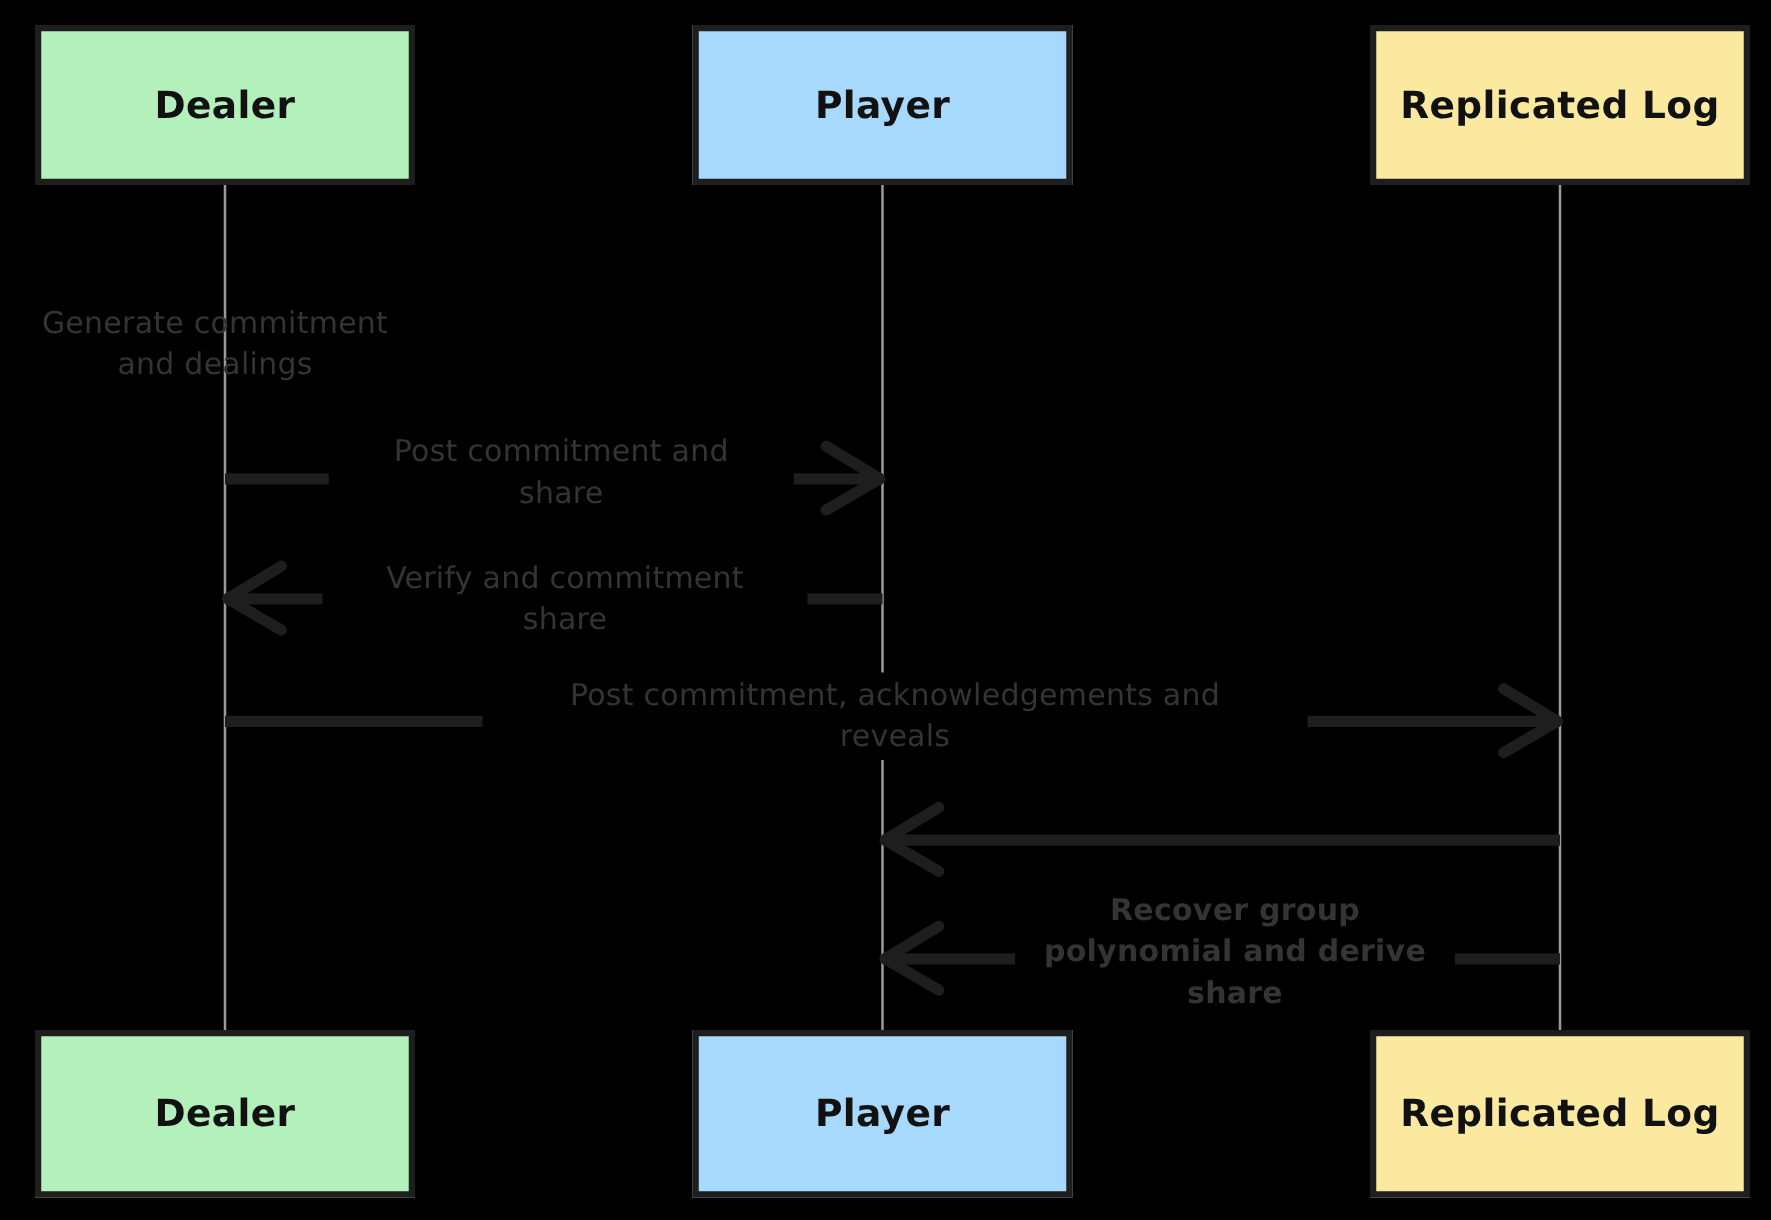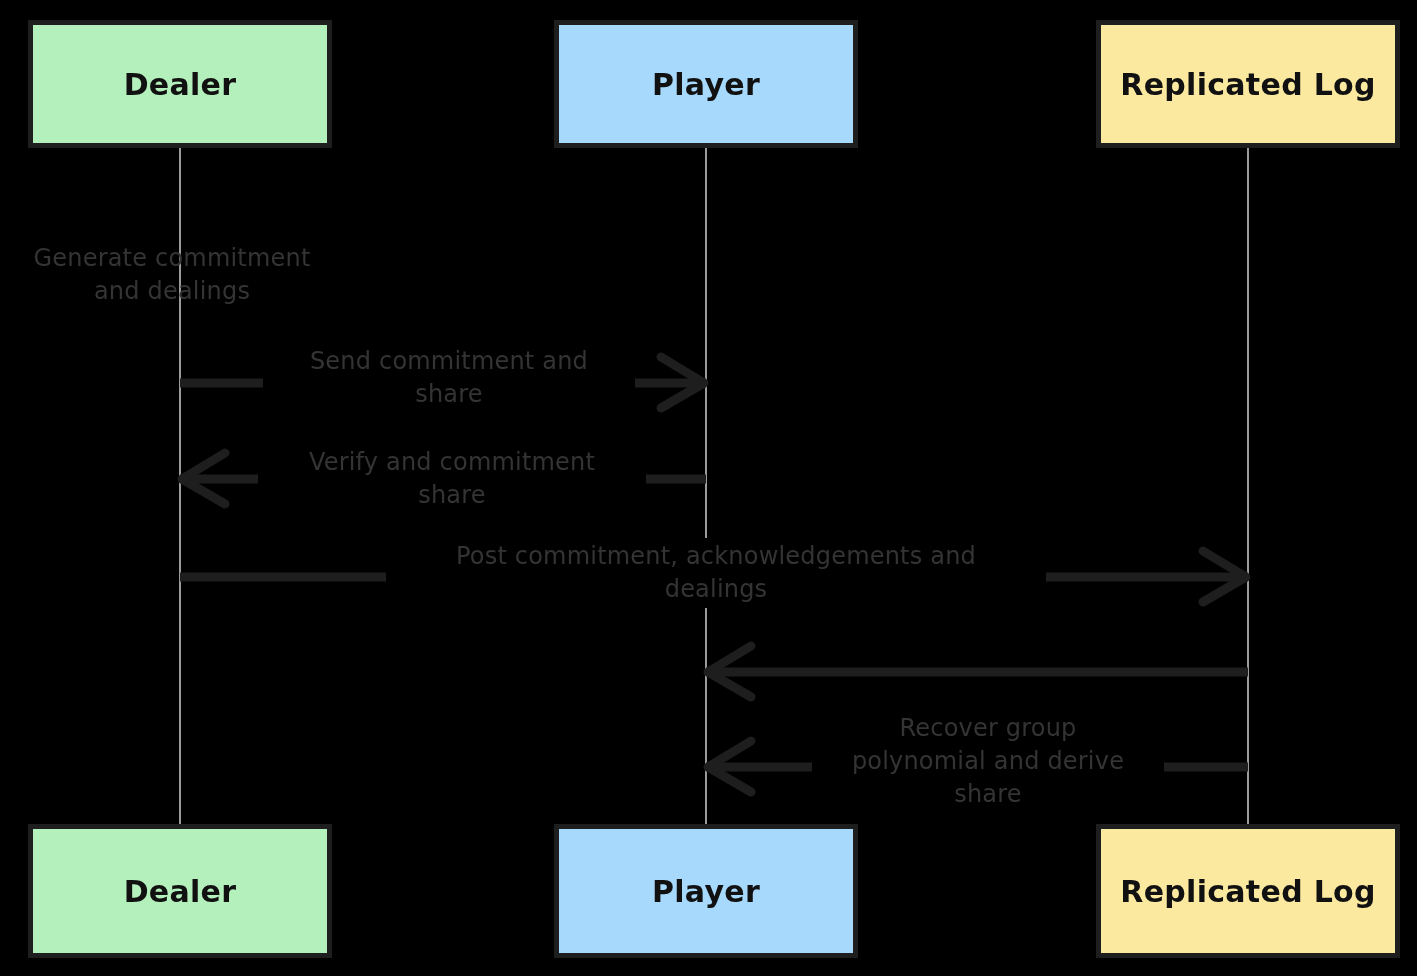--- a/index.html
+++ b/index.html
@@ -100,43 +100,43 @@
     <span class="participant-label">Replicated Log</span>
   </div>
 
   <div class="note-label" style="left:0; top:222px; width:344px;margin-top:20px;">Generate commitment
 and dealings</div>
 
   <svg class="msg-line-svg" width="1417" height="976" style="left:0; top:0;">
     <line x1="180" y1="383" x2="706" y2="383" stroke="#1e1e1e" stroke-width="9" stroke-linecap="butt"></line>
     <polyline points="661,357 704,383 661,408" fill="none" stroke="#1e1e1e" stroke-width="9" stroke-linecap="round" stroke-linejoin="round"></polyline>
   </svg>
-  <div class="msg-label" style="left:263px; top:343px; width:360px; background:#000000; padding:2px 6px;">Send commitment and
+  <div class="msg-label" style="left:263px; top:343px; width:360px; background:#000000; padding:2px 6px;">Post commitment and
 share</div>
 
   <svg class="msg-line-svg" width="1417" height="976" style="left:0; top:0;">
     <line x1="706" y1="479" x2="180" y2="479" stroke="#1e1e1e" stroke-width="9" stroke-linecap="butt"></line>
     <polyline points="225,453 182,479 225,504" fill="none" stroke="#1e1e1e" stroke-width="9" stroke-linecap="round" stroke-linejoin="round"></polyline>
   </svg>
   <div class="msg-label" style="left:258px; top:444px; width:376px; background:#000000; padding:2px 6px;">Verify and commitment
 share</div>
 
   <svg class="msg-line-svg" width="1417" height="976" style="left:0; top:0;">
     <line x1="180" y1="577" x2="1248" y2="577" stroke="#1e1e1e" stroke-width="9" stroke-linecap="butt"></line>
     <polyline points="1203,551 1246,577 1203,602" fill="none" stroke="#1e1e1e" stroke-width="9" stroke-linecap="round" stroke-linejoin="round"></polyline>
   </svg>
   <div class="msg-label" style="left:386px; top:538px; width:648px; background:#000000; padding:2px 6px;">Post commitment, acknowledgements and
-dealings</div>
+reveals</div>
 
   <svg class="msg-line-svg" width="1417" height="976" style="left:0; top:0;">
     <line x1="1248" y1="672" x2="706" y2="672" stroke="#1e1e1e" stroke-width="9" stroke-linecap="butt"></line>
     <polyline points="751,646 708,672 751,697" fill="none" stroke="#1e1e1e" stroke-width="9" stroke-linecap="round" stroke-linejoin="round"></polyline>
   </svg>
 
   <svg class="msg-line-svg" width="1417" height="976" style="left:0; top:0;">
     <line x1="1248" y1="767" x2="706" y2="767" stroke="#1e1e1e" stroke-width="9" stroke-linecap="butt"></line>
     <polyline points="751,741 708,767 751,792" fill="none" stroke="#1e1e1e" stroke-width="9" stroke-linecap="round" stroke-linejoin="round"></polyline>
   </svg>
-  <div class="msg-label" style="left:812px; top:710px; width:340px; background:#000000; padding:2px 6px;">Recover group
+  <div class="msg-label" style="left:812px; top:710px; width:340px; background:#000000; padding:2px 6px;font-weight:bold;">Recover group
 polynomial and derive
 share</div>
 
 </div>
 
 </body></html>

